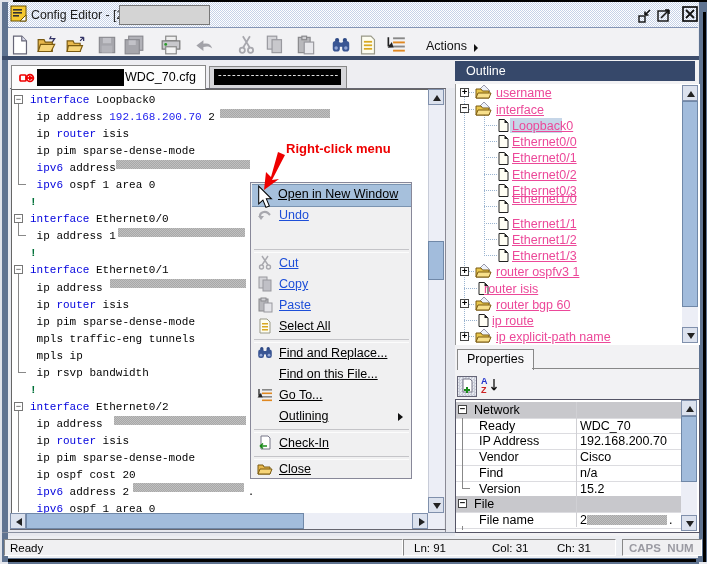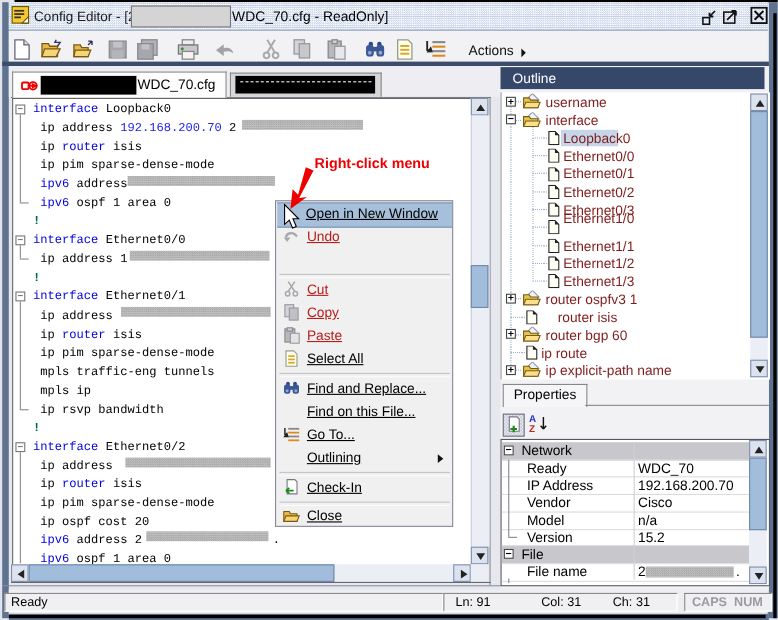--- a/index.html
+++ b/index.html
@@ -39,35 +39,35 @@
 .sb-thumb{position:absolute;background:#a2bcdc;border:1px solid #7088a8;box-sizing:border-box;}
 .tri{width:0;height:0;position:absolute;}
 
 #rpanel{left:455px;top:60px;width:244px;height:476px;background:#f2f2f4;}
 #outlinehdr{position:absolute;left:0px;top:1px;width:240px;height:20px;background:#36486a;color:#fff;font-size:12.5px;}
 #tree{position:absolute;left:0px;top:24px;width:244px;height:261px;background:#fff;border-left:1px solid #999;overflow:hidden;}
 .dotv{width:1px;background-image:repeating-linear-gradient(to bottom,#9ab4d0 0 1px,#fff 1px 2px);}
 .doth{height:1px;background-image:repeating-linear-gradient(to right,#9ab4d0 0 1px,#fff 1px 2px);}
 .pmbox{width:9px;height:9px;border:1px solid #444;background:#fff;box-sizing:border-box;}
 .pmbox span{position:absolute;left:0;top:-3px;width:7px;text-align:center;font-size:9.5px;line-height:13px;color:#000;font-family:"Liberation Mono",monospace;font-weight:bold;}
-.tlabel{font-size:12.5px;color:#7f1d1d;white-space:nowrap;}
+.tlabel{font-size:12.5px;color:#ec4899;white-space:nowrap;text-decoration:underline;}
 .plabel{font-size:12.5px;color:#000;white-space:nowrap;}
 
 #proptab{position:absolute;left:2px;top:289px;width:75px;height:20px;background:#f6f6f8;border:1px solid #888;border-bottom:none;font-size:12.5px;}
 #propgrid{position:absolute;left:0px;top:339px;width:243px;height:132px;background:#fff;border:1px solid #556;overflow:hidden;font-size:12.5px;}
 .pcat{background:#c8c8cc;}
 
 #statusbar{left:8px;top:536px;width:690px;height:22px;background:#eceef2;}
 .spanel{position:absolute;top:3px;height:17px;border:1px solid;border-color:#888 #fff #fff #888;background:#f0f0f2;font-size:11.5px;box-sizing:border-box;}
 
 #menu{left:250px;top:182px;width:162px;height:297px;background:#f0f0f1;border:1px solid #889;box-sizing:border-box;}
 .mi{position:absolute;left:1px;width:159px;height:21px;font-size:12.5px;color:#000;}
 .mi .lbl{position:absolute;left:27px;top:3px;text-decoration:underline;}
 .micon{position:absolute;left:5px;top:2px;width:16px;height:16px;}
-.dis{color:#b91c1c;}
+.dis{color:#1d4ed8;}
 .msep{position:absolute;left:3px;width:155px;height:2px;border-top:1px solid #c4c4c8;border-bottom:1px solid #fcfcfc;}
 #mihl{background:#a6c0dc;border-top:1px solid #7a93b0;border-bottom:1px solid #7a93b0;}
 
 #ann{left:286px;top:141px;font-size:13px;font-weight:bold;color:#ee0000;}
 </style>
 </head>
 <body>
 <div id="win">
 
   <div class="abs blackline" style="left:13px;top:0;width:694px;height:2px;"></div>
@@ -84,21 +84,20 @@
   <div id="titlebar" class="abs">
     <svg class="abs" style="left:2px;top:3px" width="17" height="17" viewBox="0 0 17 17">
       <rect x="1" y="1" width="15" height="15" fill="#f6c930" stroke="#6b5200"></rect>
       <rect x="3" y="4" width="9" height="1.6" fill="#333"></rect>
       <rect x="3" y="7" width="9" height="1.6" fill="#333"></rect>
       <rect x="3" y="10" width="6" height="1.6" fill="#333"></rect>
       <polygon points="10,16 16,16 16,10" fill="#fff" stroke="#6b5200"></polygon>
     </svg>
     <div id="titletext" class="abs" style="left:23px;">Config Editor - [2</div>
     <div class="abs redact-g" style="left:111px;top:3px;width:89px;height:18px;"></div>
-    <div id="titletext2" class="abs" style="left:203px;top:6px;font-size:12.6px;white-space:pre;">WDC_70.cfg - ReadOnly]</div>
 
     <svg class="abs" style="left:629px;top:5px" width="16" height="16" viewBox="0 0 16 16">
       <rect x="2" y="9" width="6" height="6" fill="none" stroke="#111" stroke-width="1.4"></rect>
       <path d="M13,3 L8,8 M8,8 L8,4.5 M8,8 L11.5,8" stroke="#111" stroke-width="1.6" fill="none"></path>
     </svg>
     <svg class="abs" style="left:648px;top:5px" width="16" height="16" viewBox="0 0 16 16">
       <rect x="2" y="4" width="10" height="10" fill="none" stroke="#111" stroke-width="1.4"></rect>
       <path d="M5,11 L13,3 M13,3 L9,3 M13,3 L13,7" stroke="#111" stroke-width="1.6" fill="none"></path>
     </svg>
     <svg class="abs" style="left:674px;top:4px" width="17" height="17" viewBox="0 0 17 17">
@@ -367,21 +366,21 @@
           <polygon points="9,0 15,6 9,12 3,6" fill="#eef2fa" stroke="#99a"></polygon>
           <path d="M1,4 L6,4 L7.5,6 L14,6 L14,13 L1,13 Z" fill="#e8c64c" stroke="#7a5a10"></path>
           <path d="M3,8 L16,8 L14,13 L1,13 Z" fill="#f8e08c" stroke="#7a5a10"></path>
         </svg>
       <div class="abs tlabel" style="left:40px;top:181px;">router ospfv3 1</div>
       <div class="abs doth" style="left:8px;top:204px;width:14px;"></div>
       <svg class="abs" style="left:22px;top:197.6px" width="11" height="13" viewBox="0 0 11 13">
           <path d="M1,0.5 L6.5,0.5 L10,4 L10,12.5 L1,12.5 Z" fill="#fffef4" stroke="#222"></path>
           <path d="M6.5,0.5 L6.5,4 L10,4 Z" fill="#222"></path>
         </svg>
-      <div class="abs tlabel" style="left:51px;top:198px;text-align:center;">router isis</div>
+      <div class="abs tlabel" style="left:28px;top:198px;text-align:center;">router isis</div>
       <div class="abs doth" style="left:13px;top:220px;width:6px;"></div>
       <div class="abs pmbox" style="left:4px;top:215px;">
           <span>+</span>
         </div>
       <svg class="abs" style="left:19px;top:212.9px" width="18" height="15" viewBox="0 0 18 15">
           <polygon points="9,0 15,6 9,12 3,6" fill="#eef2fa" stroke="#99a"></polygon>
           <path d="M1,4 L6,4 L7.5,6 L14,6 L14,13 L1,13 Z" fill="#e8c64c" stroke="#7a5a10"></path>
           <path d="M3,8 L16,8 L14,13 L1,13 Z" fill="#f8e08c" stroke="#7a5a10"></path>
         </svg>
       <div class="abs tlabel" style="left:40px;top:214px;">router bgp 60</div>
@@ -437,21 +436,21 @@
       <div class="abs" style="left:0;top:17.7px;width:225px;height:1px;background:#dcdce0;"></div>
       <div class="abs plabel" style="left:23px;top:18.7px;">Ready</div>
       <div class="abs plabel" style="left:124px;top:18.7px;">WDC_70</div>
       <div class="abs" style="left:0;top:33.4px;width:225px;height:1px;background:#dcdce0;"></div>
       <div class="abs plabel" style="left:23px;top:34.4px;">IP Address</div>
       <div class="abs plabel" style="left:124px;top:34.4px;">192.168.200.70</div>
       <div class="abs" style="left:0;top:49.1px;width:225px;height:1px;background:#dcdce0;"></div>
       <div class="abs plabel" style="left:23px;top:50.1px;">Vendor</div>
       <div class="abs plabel" style="left:124px;top:50.1px;">Cisco</div>
       <div class="abs" style="left:0;top:64.8px;width:225px;height:1px;background:#dcdce0;"></div>
-      <div class="abs plabel" style="left:23px;top:65.8px;">Model</div>
+      <div class="abs plabel" style="left:23px;top:65.8px;">Find</div>
       <div class="abs plabel" style="left:124px;top:65.8px;">n/a</div>
       <div class="abs" style="left:0;top:80.5px;width:225px;height:1px;background:#dcdce0;"></div>
       <div class="abs plabel" style="left:23px;top:81.5px;">Version</div>
       <div class="abs plabel" style="left:124px;top:81.5px;">15.2</div>
       <div class="abs" style="left:0;top:96.2px;width:225px;height:1px;background:#dcdce0;"></div>
       <div class="abs pcat" style="left:0;top:96.2px;width:225px;height:15.7px;"></div>
       <div class="abs pmbox" style="left:2px;top:99.2px;">
           <span>−</span>
         </div>
       <div class="abs plabel" style="left:18px;top:97.2px;">File</div>

